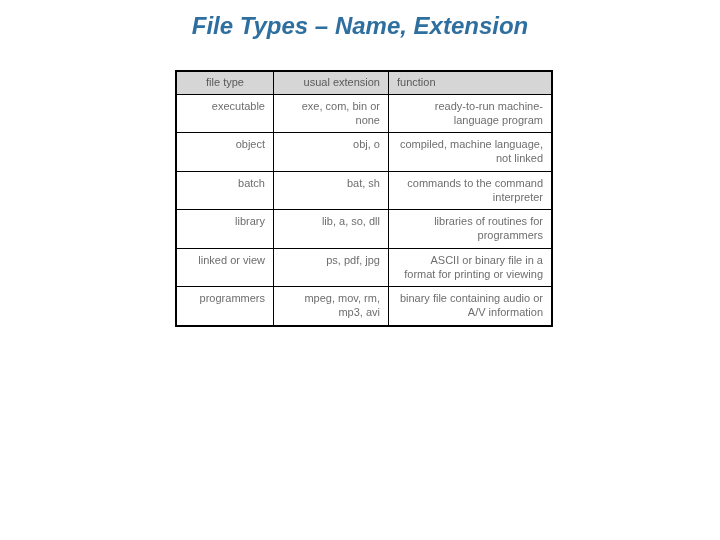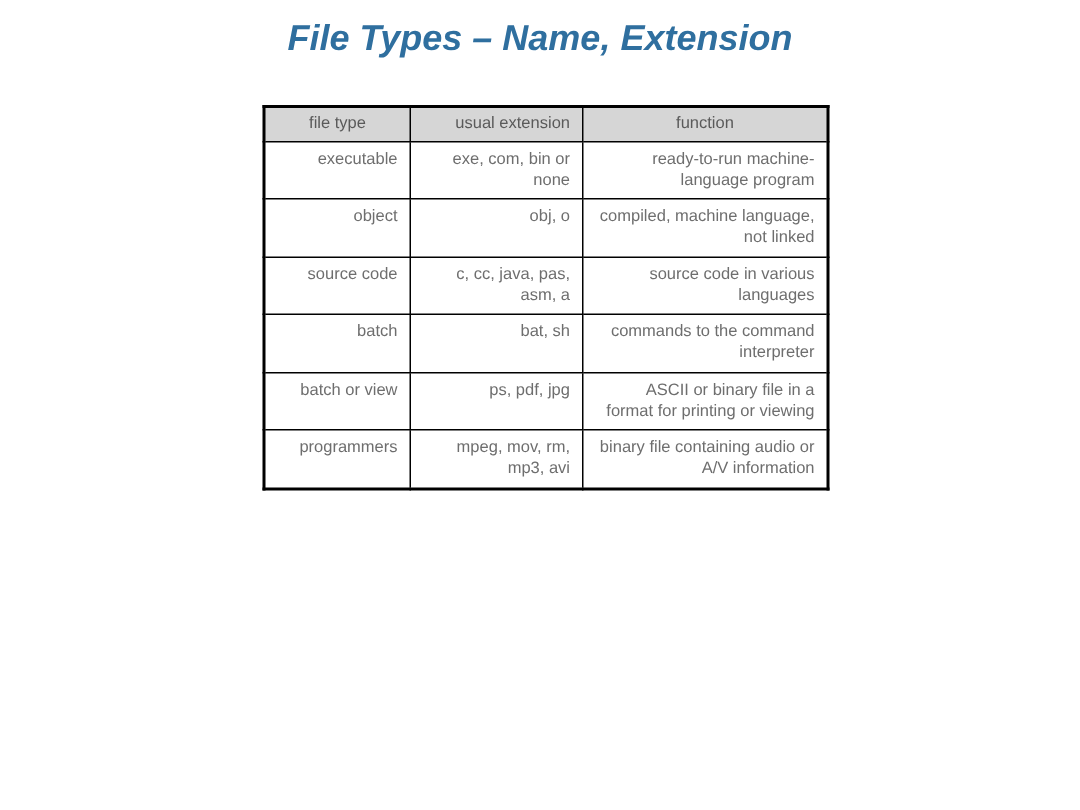--- a/index.html
+++ b/index.html
@@ -51,21 +51,21 @@
     text-align: right;
   }
   table.ft th {
     background: #d6d6d6;
     font-weight: normal;
     color: #5a5a5a;
     padding: 4px 8px;
   }
   table.ft th.c1 { width: 80px; text-align:center;}
   table.ft th.c2 { width: 98px; text-align:right;}
-  table.ft th.c3 { text-align:center;}
+  table.ft th.c3 { text-align:left;}
   table.ft td.c1 { width: 80px; }
   table.ft td.c2 { width: 98px; }
 </style>
 </head>
 <body>
 
 <div class="slide">
 
   <div class="title">File Types – Name, Extension</div>
 
@@ -83,31 +83,31 @@
           <td class="c1">executable</td>
           <td class="c2">exe, com, bin or none</td>
           <td>ready-to-run machine-language program</td>
         </tr>
         <tr>
           <td class="c1">object</td>
           <td class="c2">obj, o</td>
           <td>compiled, machine language, not linked</td>
         </tr>
         <tr>
-          <td class="c1">source code</td>
-          <td class="c2">c, cc, java, pas, asm, a</td>
-          <td>source code in various languages</td>
-        </tr>
-        <tr>
           <td class="c1">batch</td>
           <td class="c2">bat, sh</td>
           <td>commands to the command interpreter</td>
         </tr>
         <tr>
-          <td class="c1">batch or view</td>
+          <td class="c1">library</td>
+          <td class="c2">lib, a, so, dll</td>
+          <td>libraries of routines for programmers</td>
+        </tr>
+        <tr>
+          <td class="c1">linked or view</td>
           <td class="c2">ps, pdf, jpg</td>
           <td>ASCII or binary file in a format for printing or viewing</td>
         </tr>
         <tr>
           <td class="c1">programmers</td>
           <td class="c2">mpeg, mov, rm, mp3, avi</td>
           <td>binary file containing audio or A/V information</td>
         </tr>
       </tbody>
     </table>

